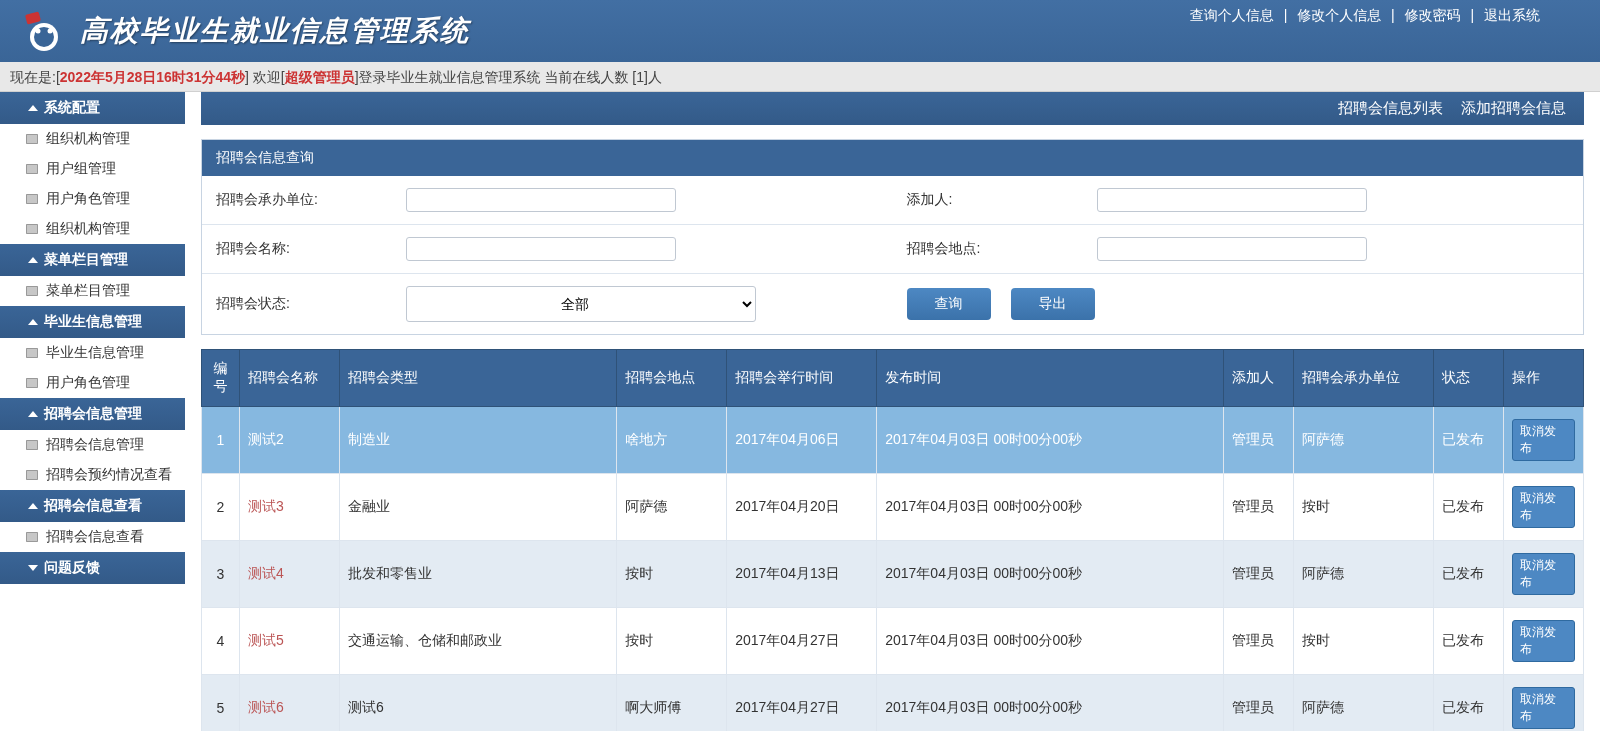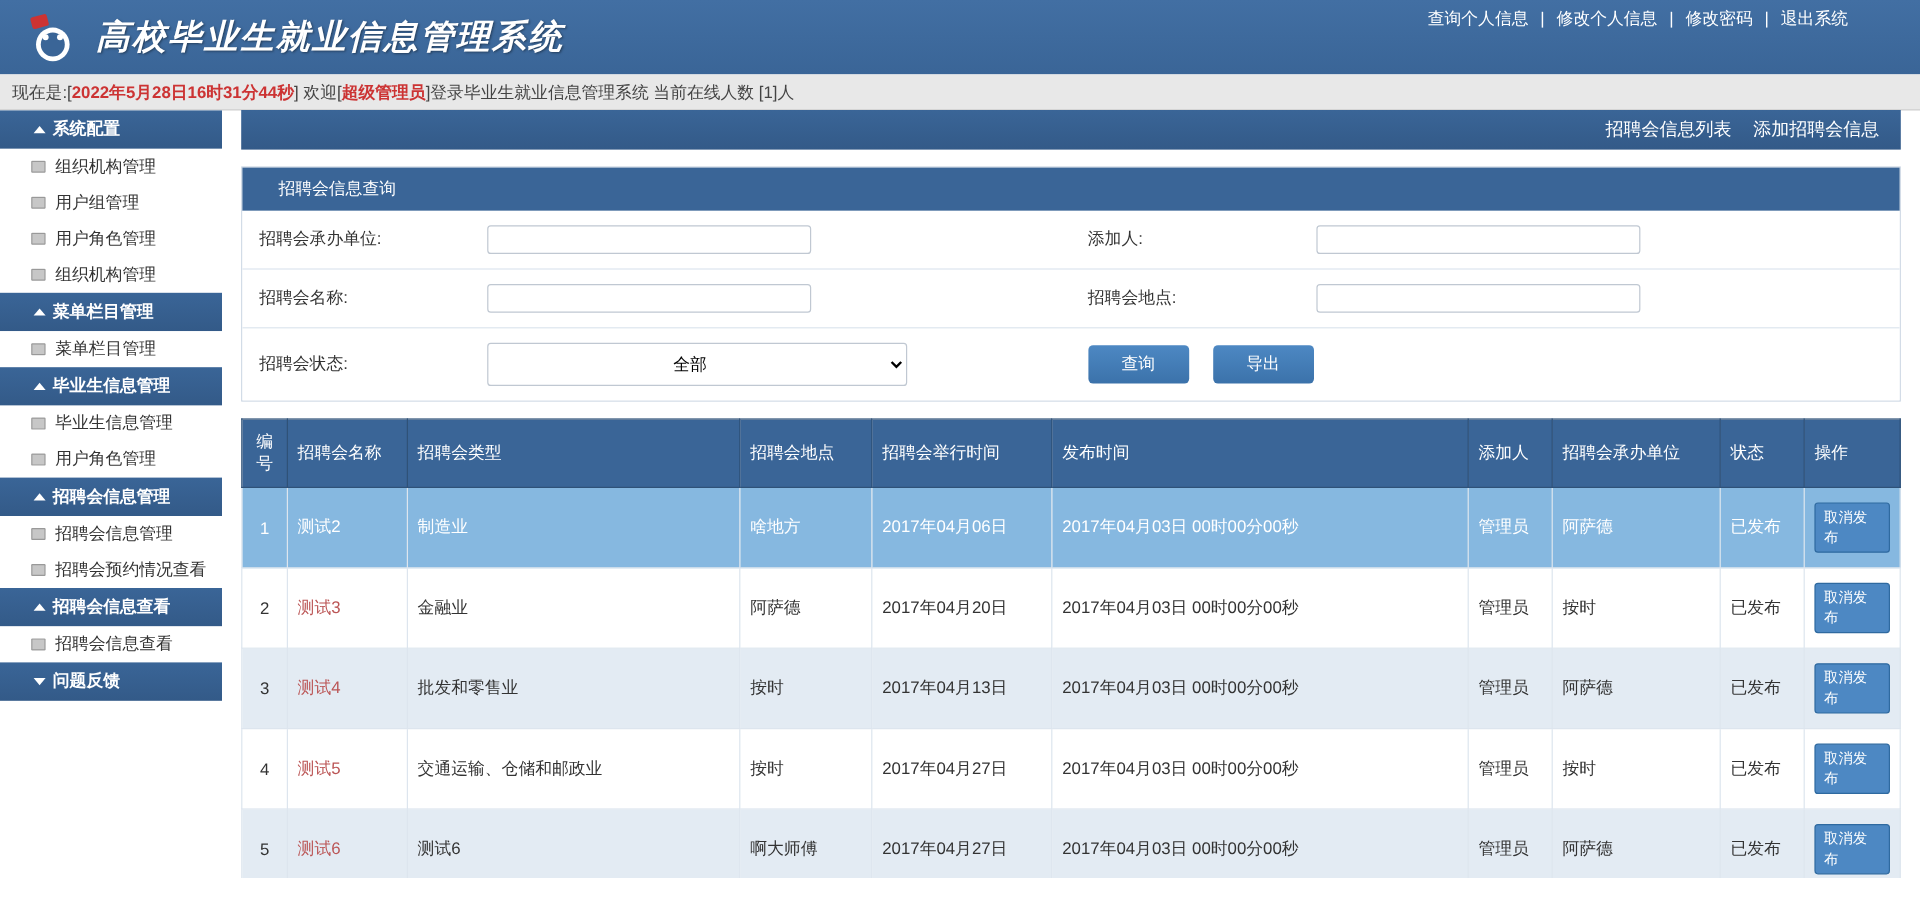--- a/index.html
+++ b/index.html
@@ -44,21 +44,21 @@
     .content-wrap { flex:1; padding:0 16px; overflow-y: auto; overflow-x: hidden;}
     .page-tabs {
       display:flex; justify-content:flex-end; gap:18px;
       background: linear-gradient(to bottom, #3a6597, #335a88);
       color:#fff; padding:7px 18px; font-size:15px;
       margin:0 0 14px 0;
     }
     .page-tabs span{cursor:pointer;}
     .panel { border:1px solid #c8d4e2;}
     .panel-head {
-      background:#3a6597; color:#fff; padding:9px 30px; font-size:14px;
+      background:#3a6597; color:#fff; padding:9px 14px; font-size:14px;
     }
     .search-form { background:#fff; }
     .search-row { display:flex; border-top:1px solid #dde5ee;}
     .search-row:first-child{border-top:none;}
     .search-cell { flex:1; display:flex; align-items:center; padding:12px 14px; gap:10px;}
     .search-label { width:180px; color:#333; font-size:14px;}
     .search-input {
       width:270px; height:24px; border:1px solid #c0c8d2; border-radius:3px;
       padding:0 6px; font-size:13px;
     }

